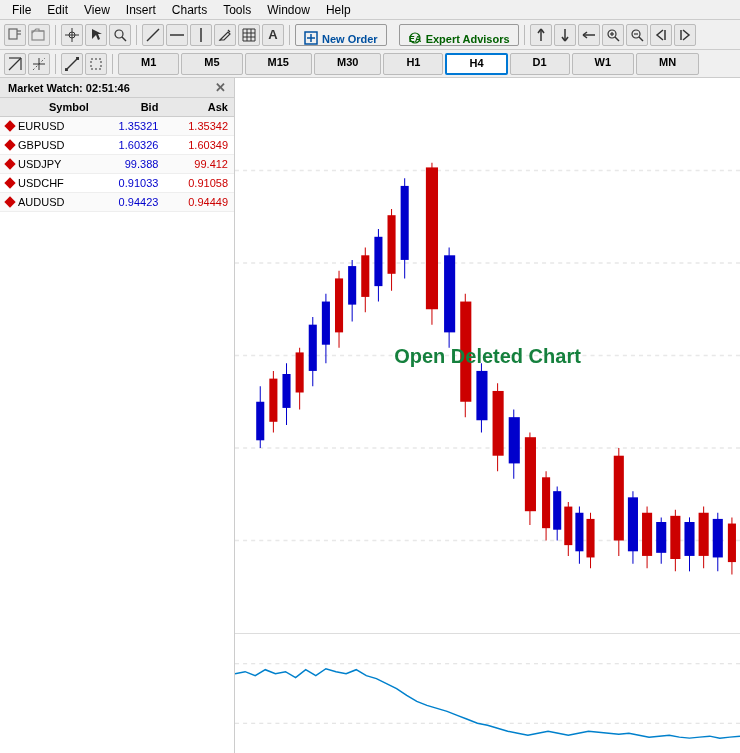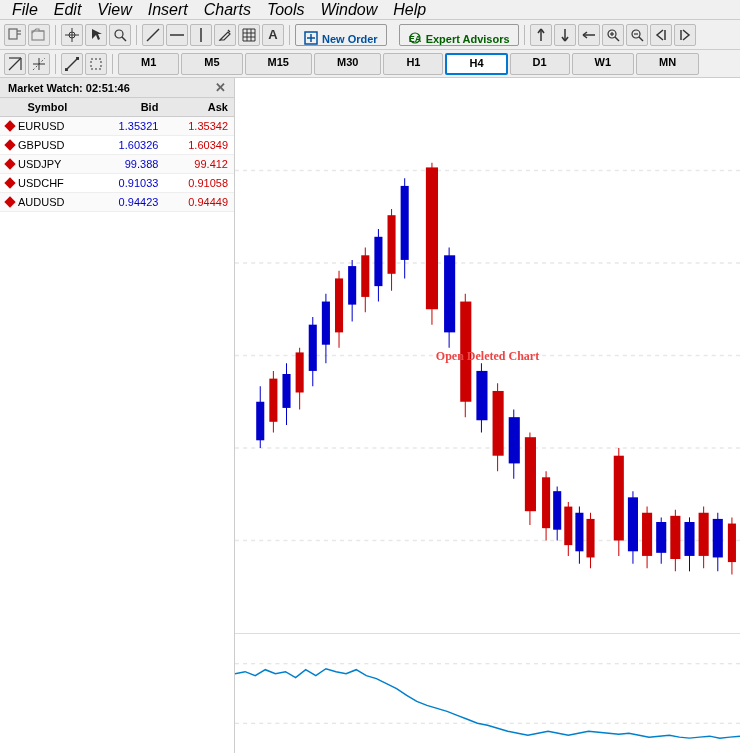--- a/index.html
+++ b/index.html
@@ -10,22 +10,21 @@
       background: #f0f0f0;
       height: 20px;
       display: flex;
       align-items: center;
       border-bottom: 1px solid #ccc;
       padding: 0 4px;
     }
     .menu-item {
       padding: 2px 8px;
       cursor: pointer;
-      font-size: 16px;
-      font-style: italic;
+      font-size: 12px;
     }
 
     
     #toolbar1 {
       background: #f0f0f0;
       height: 30px;
       display: flex;
       align-items: center;
       border-bottom: 1px solid #ccc;
       padding: 2px 4px;
@@ -120,21 +119,21 @@
       border-collapse: collapse;
     }
     #market-watch-table th {
       background: #e8e8e8;
       border-bottom: 1px solid #ccc;
       padding: 3px 6px;
       text-align: right;
       font-size: 11px;
       font-weight: bold;
     }
-    #market-watch-table th:first-child { text-align: center; }
+    #market-watch-table th:first-child { text-align: right; }
     #market-watch-table td {
       padding: 3px 6px;
       text-align: right;
       font-size: 11px;
       border-bottom: 1px solid #eee;
     }
     #market-watch-table td:first-child { text-align: right; }
     #market-watch-table tr:nth-child(odd) { background: #fafafa; }
     .symbol-cell {
       display: flex;
@@ -164,24 +163,23 @@
       overflow: hidden;
     }
 
     
     #open-deleted-text {
       position: absolute;
       top: 50%;
       left: 50%;
       transform: translate(-50%, -50%);
       font-weight: bold;
-      font-size: 12px;
-      color: #ef4444;
+      font-size: 20px;
+      color: #15803d;
       pointer-events: none;
-      font-family: Liberation Serif, serif;
     }
 
     
     #main-chart-svg {
       width: 100%;
       height: 100%;
     }
     #sub-chart-svg {
       width: 100%;
       height: 100%;

